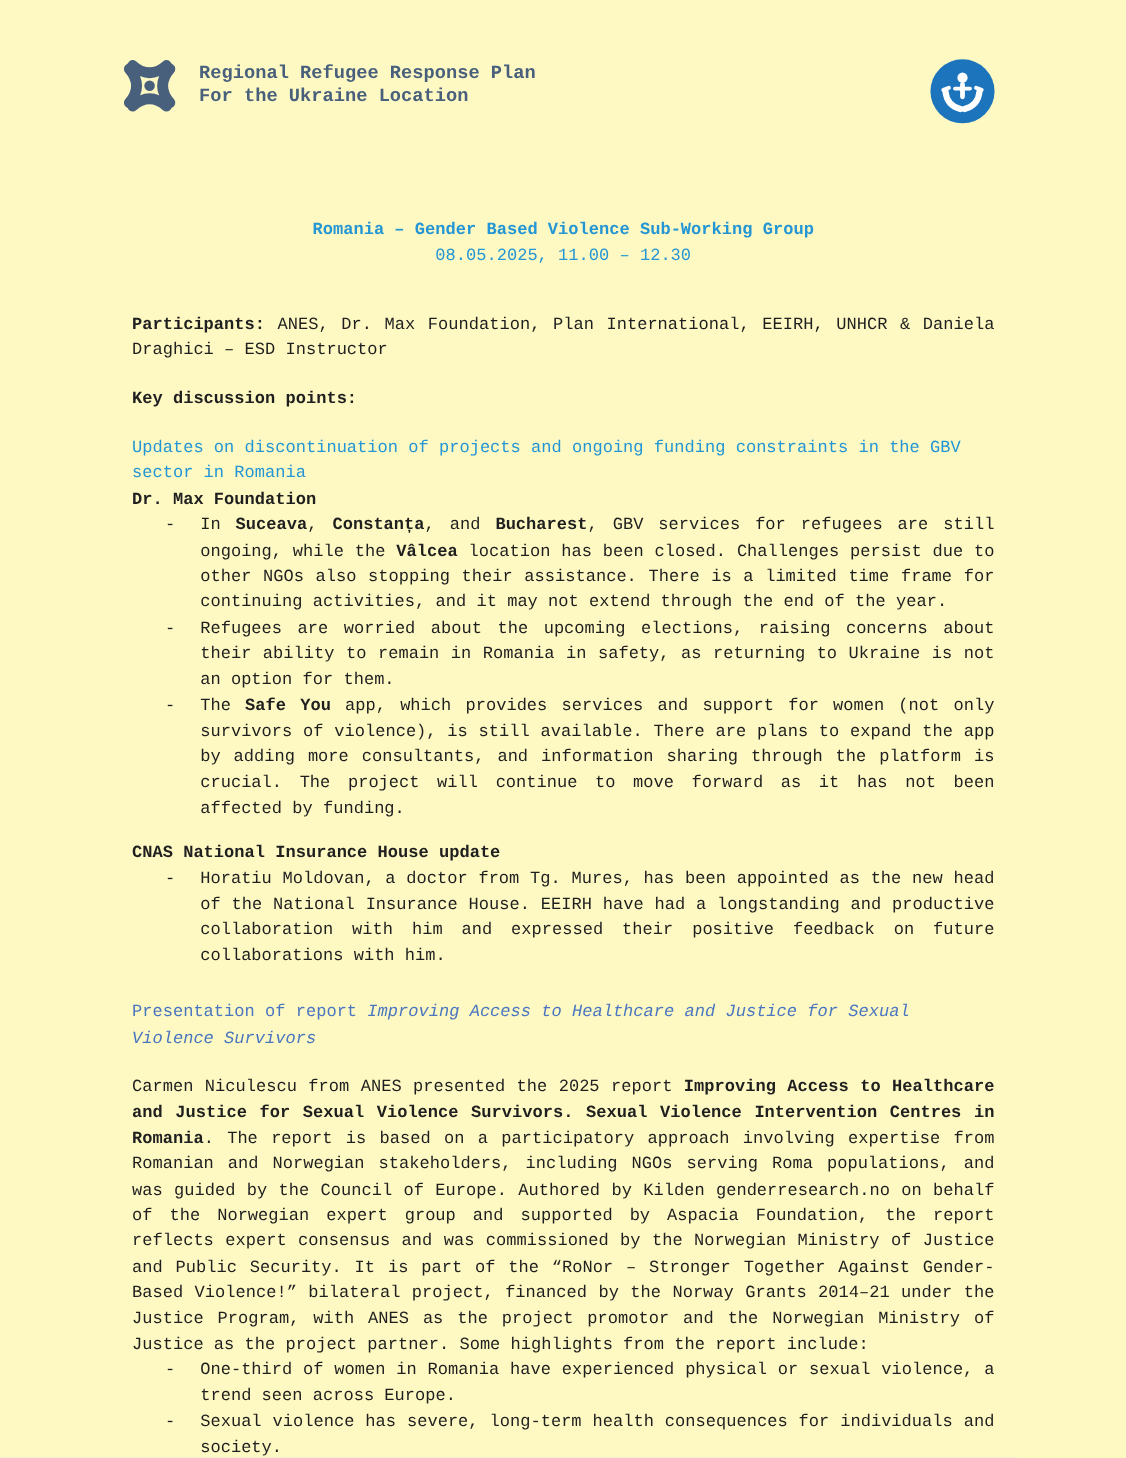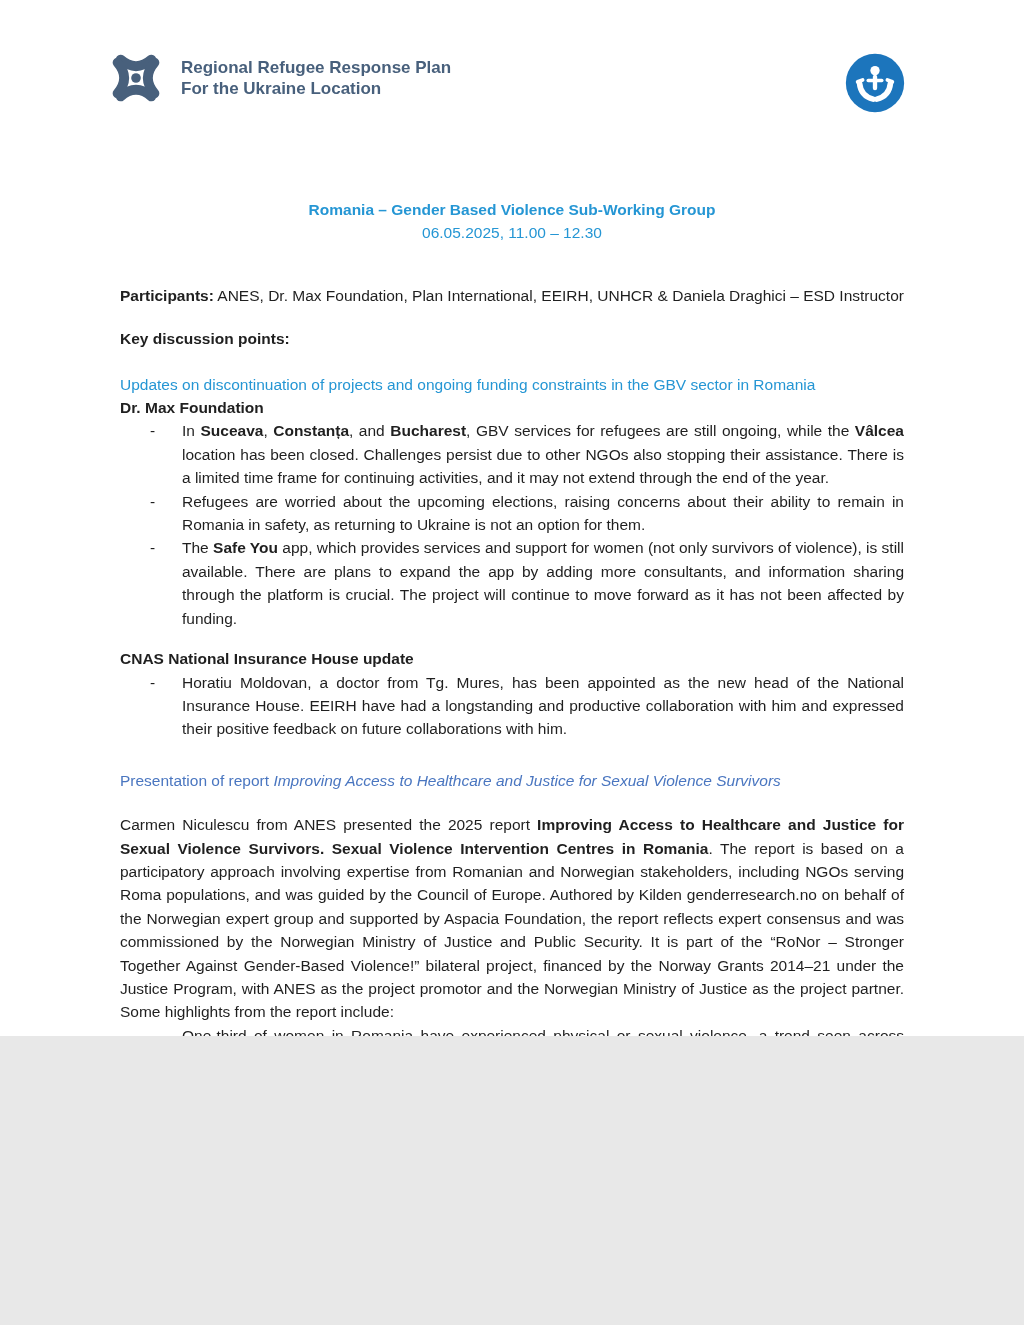--- a/index.html
+++ b/index.html
@@ -1,19 +1,19 @@
 <!DOCTYPE html>
 <html><head>
 <meta charset="utf-8">
 <style>
   html,body{margin:0;padding:0;background:#e8e8e8;}
   .page{
-    width:1024px;height:1036px;position:relative;margin:0 auto;
-    background:#ffffff;overflow:hidden;
-    font-family:Liberation Sans, sans-serif;color:#1f1f1f;
+    width:1024px;height:1325px;position:relative;margin:0 auto;
+    background:#fef9c3;overflow:hidden;
+    font-family:Liberation Mono, monospace;color:#1f1f1f;
   }
   
   .header{position:absolute;top:46px;left:100px;right:118px;
     display:flex;justify-content:space-between;align-items:flex-start;}
   .logo-left{display:flex;align-items:center;gap:9px;}
   .logo-mark{width:72px;height:64px;flex:0 0 auto;}
   .logo-text{font-weight:bold;color:#48607c;font-size:17px;line-height:21px;}
   .logo-right{width:62px;height:62px;margin-top:6px;}
   
   .content{position:absolute;top:198px;left:120px;width:784px;
@@ -74,21 +74,21 @@
         <circle cx="50" cy="30" r="7.5" fill="#ffffff"></circle>
         <path d="M50,40 v18" stroke="#ffffff" stroke-width="7" stroke-linecap="round" fill="none"></path>
         <path d="M39,46 h22" stroke="#ffffff" stroke-width="5.5" stroke-linecap="round" fill="none"></path>
       </svg>
     </span>
   </div>
 
   <div class="content">
 
     <p class="center bold accent">Romania – Gender Based Violence Sub-Working Group</p>
-    <p class="center accent">06.05.2025, 11.00 – 12.30</p>
+    <p class="center accent">08.05.2025, 11.00 – 12.30</p>
 
     <p class="just mt-participants"><span class="bold">Participants:</span><span> ANES, Dr. Max Foundation, Plan International, EEIRH, UNHCR &amp; Daniela Draghici – ESD Instructor</span></p>
 
     <p class="bold mt-key">Key discussion points:</p>
 
     <p class="accent mt-h1">Updates on discontinuation of projects and ongoing funding constraints in the GBV sector in Romania</p>
 
     <p class="bold mt-sub">Dr. Max Foundation</p>
 
     <div class="bullet">

